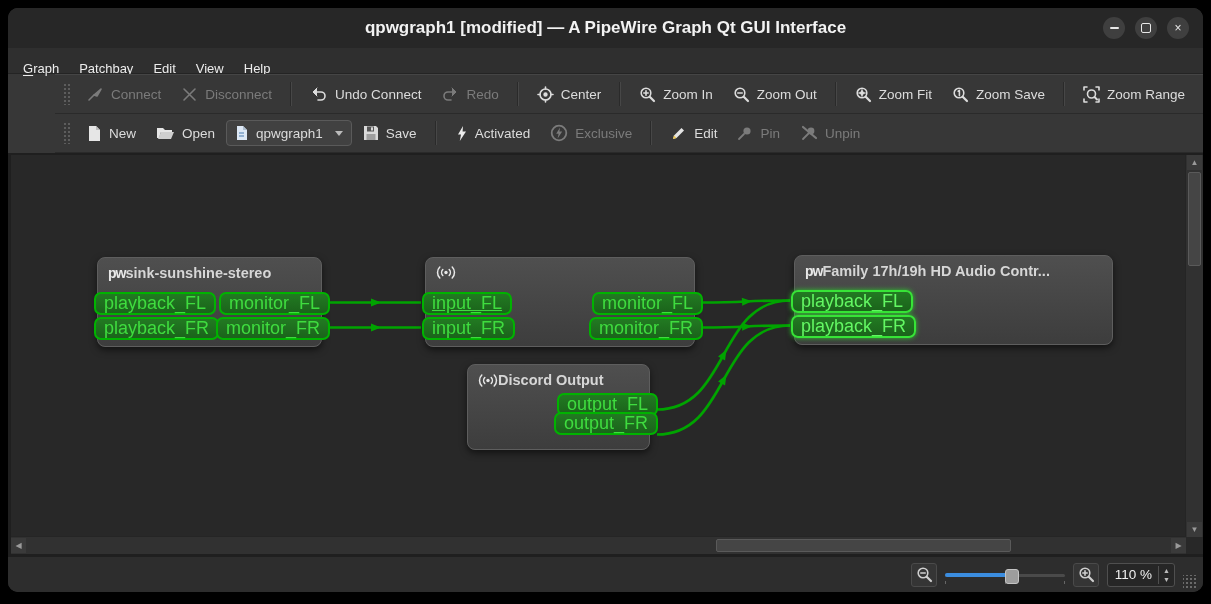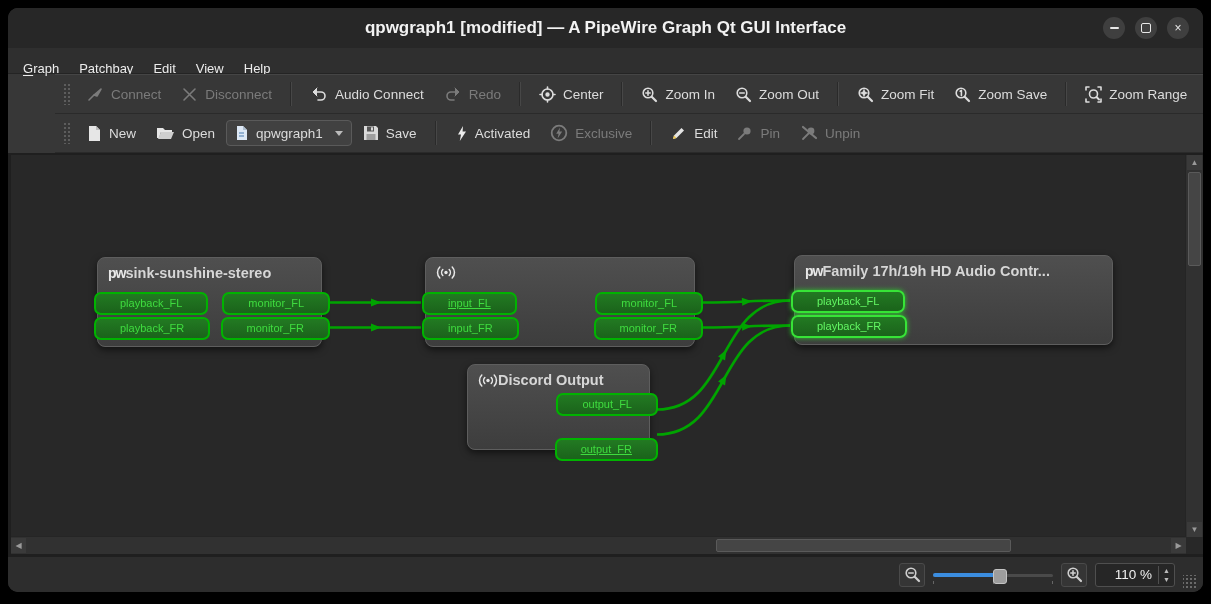--- a/index.html
+++ b/index.html
@@ -29,40 +29,40 @@
   .tb-btn svg{display:block;}
   .tb-dropdown{background:#414141;border:1px solid #5a5a5a;border-radius:4px;padding:4px 8px;}
   .caret{width:0;height:0;border-left:4px solid transparent;border-right:4px solid transparent;border-top:5px solid #bbb;margin-left:5px;}
   
   .canvas-wrap{position:relative;flex:1 1 auto;background:#282828;border:2px solid #1f1f1f;border-left-width:3px;border-right:none;margin:0;overflow:hidden;}
   .viewport{position:absolute;left:0;top:0;right:17px;bottom:17px;background:#282828;overflow:hidden;}
   .edges{position:absolute;left:0;top:0;width:100%;height:100%;}
   .node{position:absolute;background:linear-gradient(#4f4f4f,#3d3d3d);border:1px solid #5e5e5e;border-radius:8px;box-shadow:0 3px 7px rgba(0,0,0,.55);}
   .node-header{display:flex;align-items:center;gap:0;padding:7px 10px 0 10px;color:#d6d6d6;font-weight:bold;font-size:14.5px;white-space:nowrap;overflow:hidden;}
   .node-icon{color:#e8e8e8;font-weight:bold;letter-spacing:-1px;font-size:14px;display:flex;align-items:center;}
-  .port{position:absolute;box-sizing:border-box;height:23px;line-height:19px;padding:0 24px;border-radius:7px;
-    background:linear-gradient(#227a22,#1b631b);border:2px solid #00b300;color:#3fdc3f;font-size:11px;white-space:nowrap;}
+  .port{position:absolute;box-sizing:border-box;height:23px;line-height:19px;padding:0 8px;border-radius:7px;
+    background:linear-gradient(#227a22,#1b631b);border:2px solid #00b300;color:#3fdc3f;font-size:18px;white-space:nowrap;}
   .port.in{left:-4px;}
   .port.out{right:-9px;}
   .port.hl{border-color:#37e437;color:#63f763;box-shadow:0 0 5px rgba(40,230,40,.8);}
   
   .vscroll{position:absolute;top:0;right:0;bottom:17px;width:17px;background:#313131;border-left:1px solid #252525;}
   .hscroll{position:absolute;left:0;right:17px;bottom:0;height:17px;background:#313131;border-top:1px solid #252525;}
   .sb-arrow{position:absolute;width:15px;height:15px;display:flex;align-items:center;justify-content:center;color:#9a9a9a;font-size:8px;background:#3a3a3a;}
   .vscroll .sb-thumb{position:absolute;left:2px;right:2px;top:17px;height:92px;background:#454545;border:1px solid #5a5a5a;border-radius:2px;}
   .hscroll .sb-thumb{position:absolute;top:2px;bottom:2px;left:705px;width:293px;background:#454545;border:1px solid #5a5a5a;border-radius:2px;}
   
   .statusbar{flex:0 0 35px;background:#2d2d2d;display:flex;align-items:center;justify-content:flex-end;gap:8px;padding-right:6px;border-top:1px solid #1f1f1f;}
   .zoom-btn{width:24px;height:22px;display:flex;align-items:center;justify-content:center;border:1px solid #4a4a4a;border-radius:3px;background:#353535;color:#cfcfcf;}
   .slider{position:relative;width:120px;height:18px;}
   .slider .track{position:absolute;left:0;right:0;top:8px;height:3px;background:#4a4a4a;border-radius:2px;}
   .slider .fill{position:absolute;left:0;top:7px;height:4px;background:#3b8de0;border-radius:2px;}
   .slider .handle{position:absolute;top:3px;width:12px;height:13px;background:#9d9d9d;border:1px solid #c4c4c4;border-radius:3px;}
   .slider .tick{position:absolute;top:15px;width:1px;height:3px;background:#666;}
-  .spinbox{display:flex;align-items:center;background:#262626;border:1px solid #4f4f4f;border-radius:3px;height:22px;padding-left:12px;}
+  .spinbox{display:flex;align-items:center;background:#262626;border:1px solid #4f4f4f;border-radius:3px;height:22px;padding-left:0;}
   .spinbox .val{color:#f0f0f0;font-size:13.5px;min-width:44px;text-align:right;}
   .spin-arrows{display:flex;flex-direction:column;margin-left:6px;border-left:1px solid #4f4f4f;}
   .spin-arrows span{font-size:7px;color:#bbb;padding:1px 4px;line-height:1;}
   .grip{width:14px;height:14px;align-self:flex-end;margin-bottom:3px;
     background-image:radial-gradient(circle,#6a6a6a 1px,transparent 1.2px);background-size:4px 4px;background-position:bottom right;}
 </style>
 </head>
 <body>
 
 <div class="window">
@@ -110,21 +110,21 @@
         <span>Disconnect</span>
       </button>
       <div class="tb-sep"></div>
       <button class="tb-btn">
         <span class="tb-icon">
           <svg width="18" height="16" viewBox="0 0 18 16" stroke="currentColor" fill="none" stroke-width="1.6" stroke-linecap="round" stroke-linejoin="round">
             <path d="M4 6 H11 A4 4 0 0 1 11 14 H8"></path>
             <path d="M7 2 L3 6 L7 10" fill="currentColor" stroke-width="1"></path>
           </svg>
         </span>
-        <span>Audio Connect</span>
+        <span>Undo Connect</span>
       </button>
       <button class="tb-btn disabled">
         <span class="tb-icon">
           <svg width="18" height="16" viewBox="0 0 18 16" stroke="currentColor" fill="none" stroke-width="1.6" stroke-linecap="round" stroke-linejoin="round">
             <path d="M14 6 H7 A4 4 0 0 0 7 14 H10"></path>
             <path d="M11 2 L15 6 L11 10" fill="currentColor" stroke-width="1"></path>
           </svg>
         </span>
         <span>Redo</span>
       </button>
@@ -339,21 +339,21 @@
             <span class="node-icon">
               <svg width="20" height="15" viewBox="0 0 20 15" stroke="currentColor" fill="none" stroke-width="1.5" stroke-linecap="round">
                 <circle cx="10" cy="7.5" r="1.7" fill="currentColor" stroke="none"></circle>
                 <path d="M6.8 4.5 A4.4 4.4 0 0 0 6.8 10.5 M13.2 4.5 A4.4 4.4 0 0 1 13.2 10.5"></path>
                 <path d="M3.8 2 A7.8 7.8 0 0 0 3.8 13 M16.2 2 A7.8 7.8 0 0 1 16.2 13"></path>
               </svg>
             </span>
             <span>Discord Output</span>
           </div>
           <div class="port out" style="top: 28px;">output_FL</div>
-          <div class="port out" style="top: 73px; text-decoration: underline;">output_FR</div>
+          <div class="port out" style="top: 47px;">output_FR</div>
         </div>
       </div>
     <div class="vscroll">
       <div class="sb-arrow" style="top:0;left:1px;">▲</div>
       <div class="sb-thumb"></div>
       <div class="sb-arrow" style="bottom:0;left:1px;">▼</div>
     </div>
     <div class="hscroll">
       <div class="sb-arrow" style="left:0;top:1px;">◀</div>
       <div class="sb-thumb"></div>

